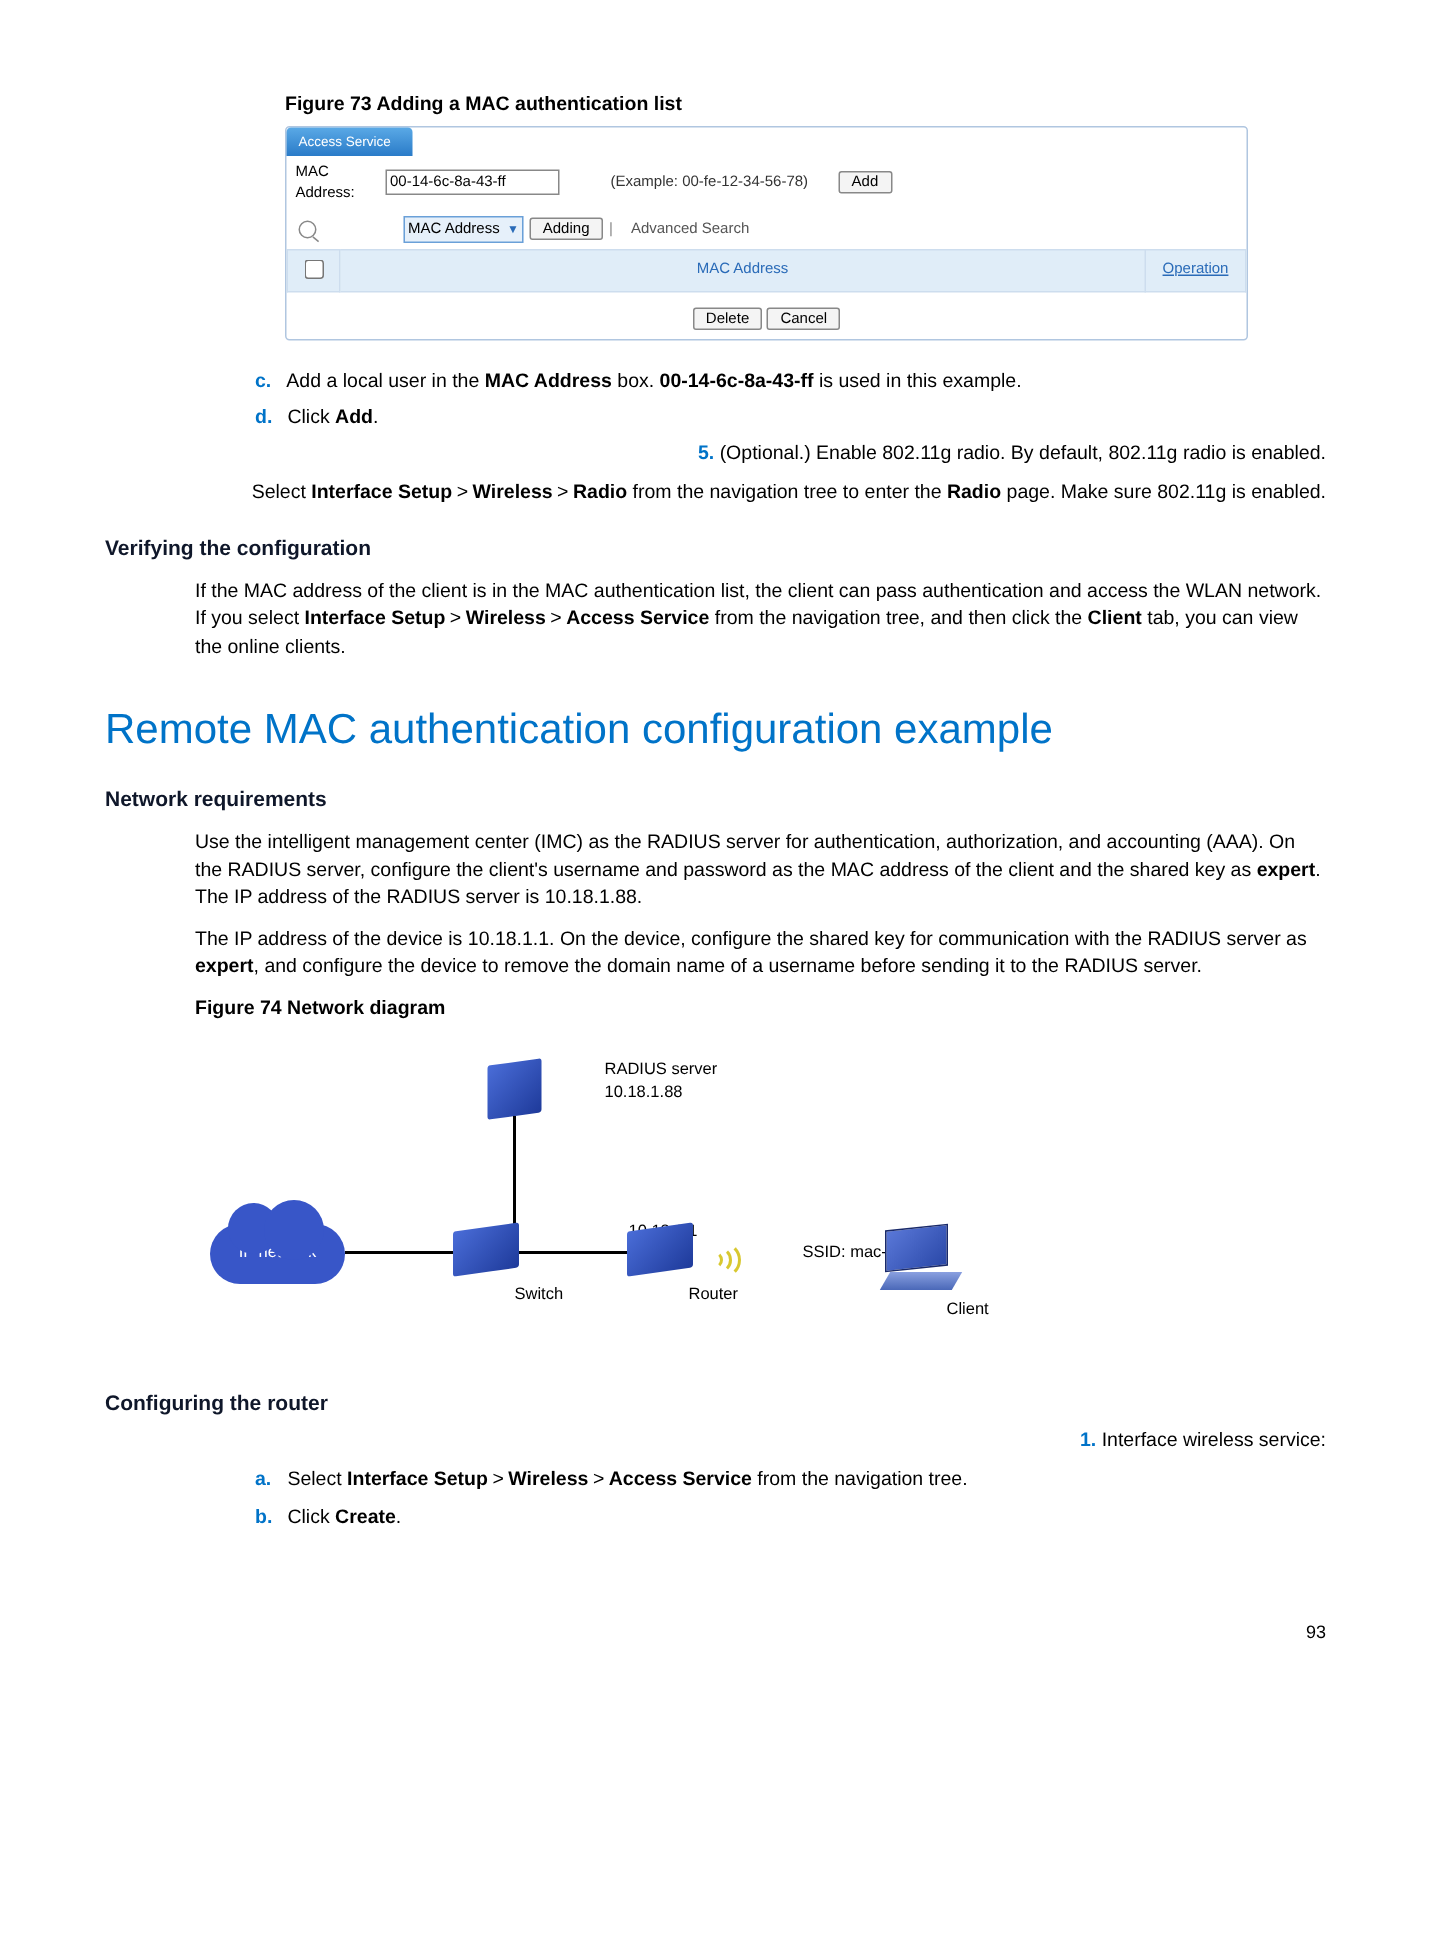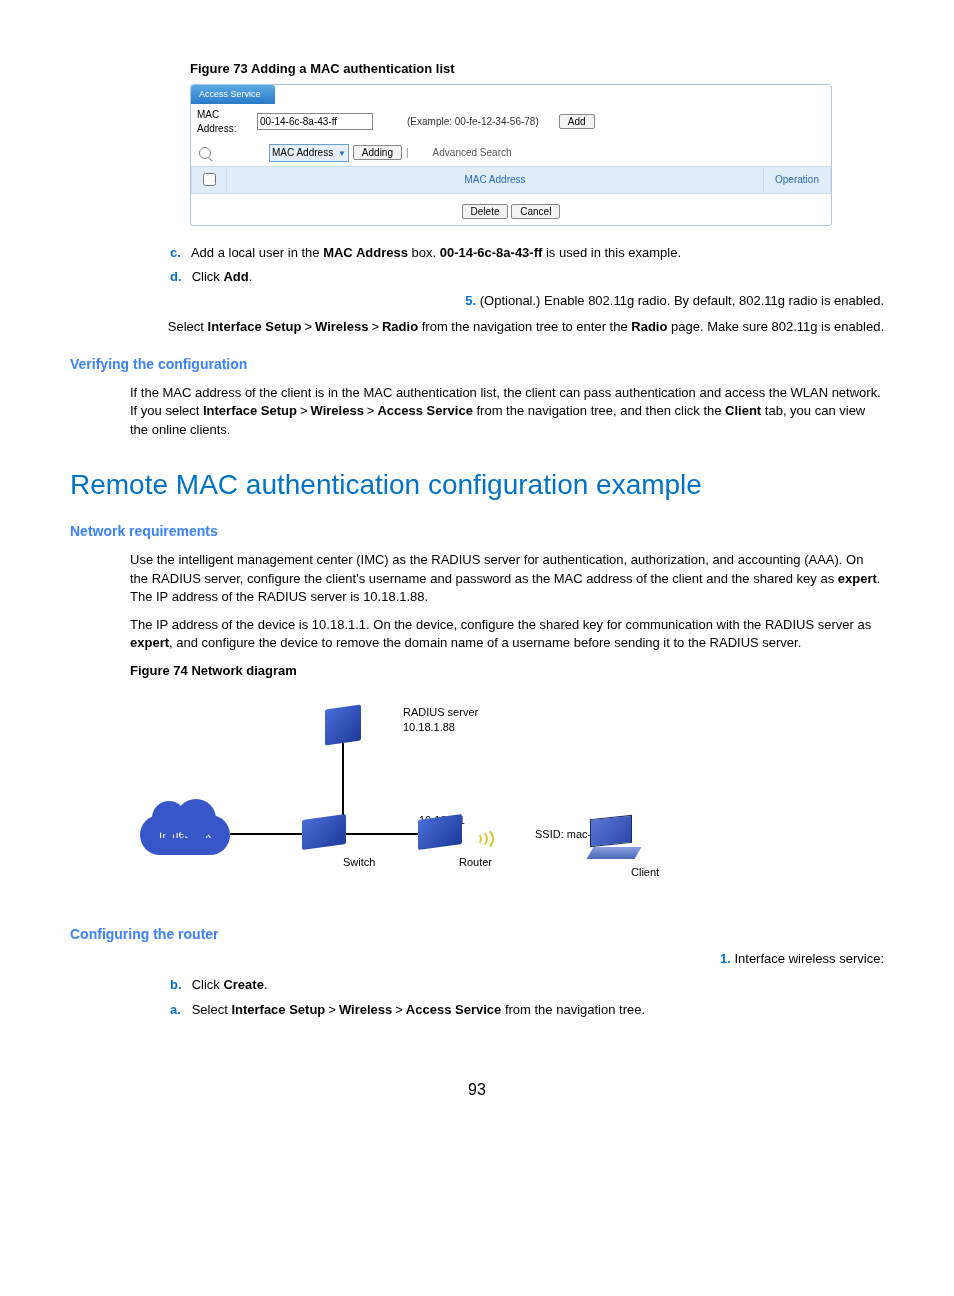--- a/index.html
+++ b/index.html
@@ -59,46 +59,46 @@
     border: 1px solid #888;
     background: #f4f4f4;
     border-radius: 2px;
   }
   .sel {
     font-size: 10px;
     border: 1px solid #6aa0d8;
     background: #e6f0fa;
     padding: 1px 2px;
   }
-  .adv-link { font-size: 10px; color: #555; margin-left: 20px; }
+  .adv-link { font-size: 10px; color: #555; margin-left: 8px; }
   .tbl {
     width: 100%;
     border-collapse: collapse;
     font-size: 10px;
   }
   .tbl th {
     background: #e0edf8;
     color: #2a6bb8;
     font-weight: normal;
     padding: 3px 6px;
     border: 1px solid #cdddee;
   }
   .tbl th:first-child { width: 22px; text-align: center; }
-  .tbl th:last-child { width: 54px; }
+  .tbl th:last-child { width: 54px; text-decoration: underline; }
   .btn-row { text-align: center; padding: 10px 0 6px 0; }
 
   .sub-ol { margin: 6px 0 6px 100px; padding-left: 22px; }
   .sub-ol > li { margin-bottom: 6px; list-style: none; position: relative; }
   .sub-ol .letter { color: #0073c8; font-weight: bold; width: 18px; display: inline-block; margin-left: -22px; }
   .num-ol { margin: 6px 0 0 60px; padding-left: 22px; text-align: right; }
   .num-ol > li { margin-bottom: 8px; list-style: none; position: relative; }
   .num-ol .num { color: #0073c8; font-weight: bold; width: 22px; display: inline-block; margin-left: -26px; }
   .para { margin: 10px 0 10px 60px; }
   .h3 {
-    color: #3b82f6;
+    color: #0f172a;
     font-weight: bold;
     font-size: 14px;
     margin: 18px 0 6px 0;
   }
   h1 {
     color: #0073c8;
     font-weight: normal;
     font-size: 28px;
     margin: 26px 0 14px 0;
   }
@@ -159,21 +159,21 @@
   }
   .laptop .screen {
     width: 40px; height: 26px; background: linear-gradient(135deg, #5a78d8, #2a48a8);
     border: 1px solid #1a2a6a; transform: skewY(-6deg);
   }
   .laptop .kb {
     width: 48px; height: 12px; background: linear-gradient(#8aa0e0, #4a68b8);
     margin-top: 2px; transform: skewX(-30deg);
   }
 
-  .page-num { text-align: center; font-size: 16px; margin-top: 60px; }
+  .page-num { text-align: right; font-size: 12px; margin-top: 60px; }
   .mag {
     display: inline-block; width: 10px; height: 10px;
     border: 1px solid #888; border-radius: 50%; position: relative; margin-left: 2px;
   }
   .mag::after { content:""; position:absolute; width:5px; height:1px; background:#888; bottom:-2px; right:-3px; transform: rotate(40deg); }
 </style>
 </head>
 <body>
 
 <div class="fig73">
@@ -296,22 +296,22 @@
 
 <div class="h3">Configuring the router</div>
 <ul class="num-ol">
   <li>
     <span class="num">1.</span>
     <span>Interface wireless service:</span>
   </li>
 </ul>
 <ul class="sub-ol">
   <li>
+    <span class="letter">a.</span>
+    <span>Select </span><b>Interface Setup</b><span class="gt">&gt;</span><b>Wireless</b><span class="gt">&gt;</span><b>Access Service</b><span> from the navigation tree.</span>
+  </li>
+  <li>
     <span class="letter">b.</span>
     <span>Click </span><b>Create</b><span>.</span>
   </li>
-  <li>
-    <span class="letter">a.</span>
-    <span>Select </span><b>Interface Setup</b><span class="gt">&gt;</span><b>Wireless</b><span class="gt">&gt;</span><b>Access Service</b><span> from the navigation tree.</span>
-  </li>
 </ul>
 
 <div class="page-num">93</div>
 
 </body></html>

